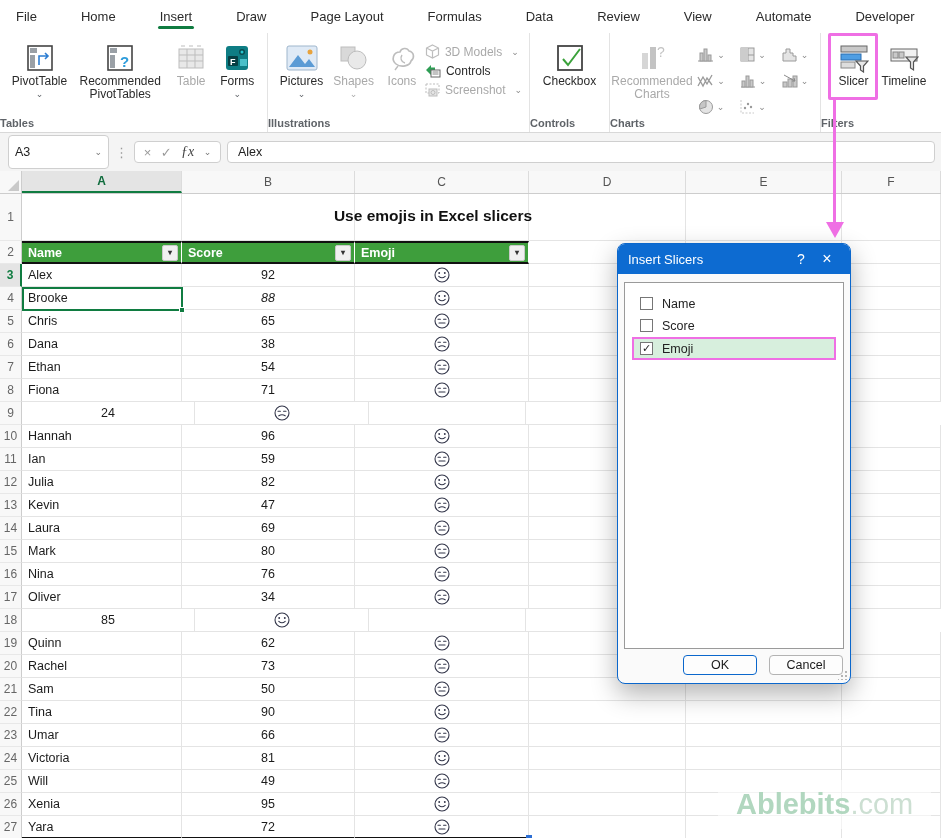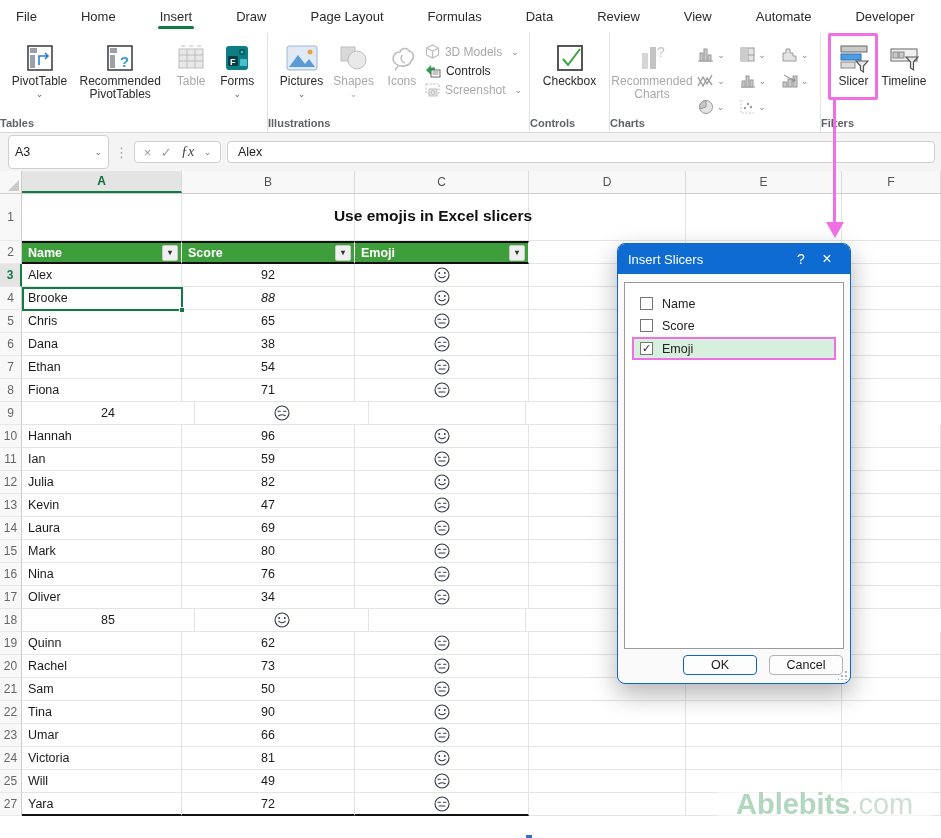--- a/index.html
+++ b/index.html
@@ -758,20 +758,36 @@
             <circle cx="8" cy="8" r="7" stroke="#33364a" stroke-width="1.1" fill="none" stroke-linecap="round"></circle>
             <path d="M4 6.2 h2.4 M9.6 6.2 h2.4" stroke="#33364a" stroke-width="1.1" fill="none" stroke-linecap="round"></path>
             <path d="M4.8 10.8 Q8 8.6 11.2 10.8" stroke="#33364a" stroke-width="1.1" fill="none" stroke-linecap="round"></path>
           </svg>
         </div>
         <div class="cell " style="width: 157px; height: 100%;"></div>
         <div class="cell " style="width: 156px; height: 100%;"></div>
         <div class="cell " style="width: 99px; height: 100%;"></div>
       </div>
       <div class="grid-row" style="height: 23px;">
+        <div class="gut">26</div>
+        <div class="cell namec" style="width: 160px; height: 100%;">Xenia</div>
+        <div class="cell ctr" style="width: 173px; height: 100%;">95</div>
+        <div class="cell ctr" style="width: 174px; height: 100%;">
+          <svg width="16" height="16" viewBox="0 0 16 16">
+            <circle cx="8" cy="8" r="7" stroke="#33364a" stroke-width="1.1" fill="none" stroke-linecap="round"></circle>
+            <circle cx="5.2" cy="6" r=".95" fill="#33364a"></circle>
+            <circle cx="10.8" cy="6" r=".95" fill="#33364a"></circle>
+            <path d="M4.8 9.3 Q8 12.2 11.2 9.3" stroke="#33364a" stroke-width="1.1" fill="none" stroke-linecap="round"></path>
+          </svg>
+        </div>
+        <div class="cell " style="width: 157px; height: 100%;"></div>
+        <div class="cell " style="width: 156px; height: 100%;"></div>
+        <div class="cell " style="width: 99px; height: 100%;"></div>
+      </div>
+      <div class="grid-row" style="height: 23px;">
         <div class="gut">27</div>
         <div class="cell namec botborder" style="width: 160px; height: 100%;">Yara</div>
         <div class="cell ctr botborder" style="width: 173px; height: 100%;">72</div>
         <div class="cell ctr botborder" style="width: 174px; height: 100%;">
           <svg width="16" height="16" viewBox="0 0 16 16">
             <circle cx="8" cy="8" r="7" stroke="#33364a" stroke-width="1.1" fill="none" stroke-linecap="round"></circle>
             <path d="M4 6.2 h2.4 M9.6 6.2 h2.4" stroke="#33364a" stroke-width="1.1" fill="none" stroke-linecap="round"></path>
             <path d="M5 10 h6" stroke="#33364a" stroke-width="1.1" fill="none" stroke-linecap="round"></path>
           </svg>
         </div>

